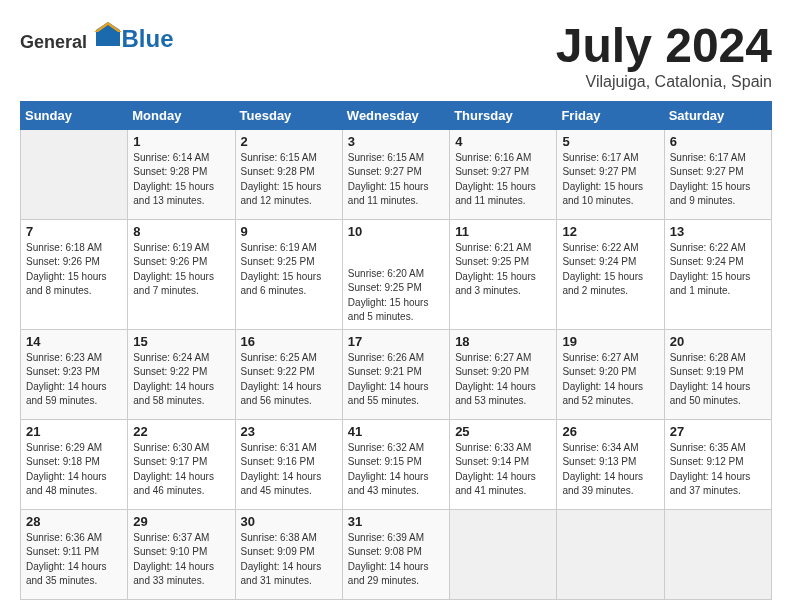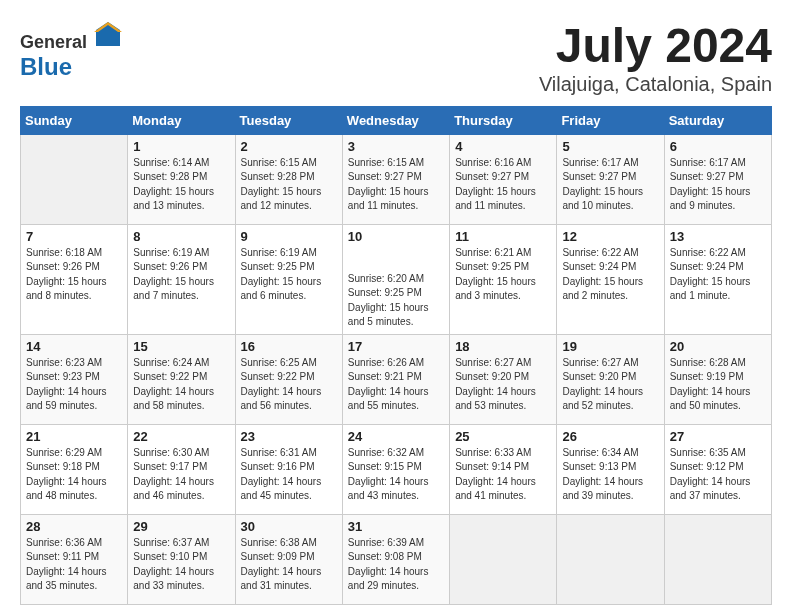--- a/index.html
+++ b/index.html
@@ -11,22 +11,21 @@
       padding: 20px;
     }
     .header-area {
       display: flex;
       justify-content: space-between;
       align-items: flex-start;
       margin-bottom: 10px;
     }
     .logo {
       display: flex;
-      align-items: flex-start;
-      flex-direction: column;
+      align-items: flex-end;
     }
     .logo-text-general {
       font-size: 18px;
       font-weight: bold;
       color: #333;
     }
     .logo-text-blue {
       font-size: 24px;
       font-weight: bold;
       color: #1a6aad;
@@ -39,21 +38,21 @@
     .title-area {
       text-align: right;
     }
     .main-title {
       font-size: 48px;
       font-weight: bold;
       color: #222;
       line-height: 1.1;
     }
     .subtitle {
-      font-size: 20px;
+      font-size: 16px;
       color: #444;
     }
     table {
       width: 100%;
       border-collapse: collapse;
       font-size: 11px;
     }
     thead tr th {
       background-color: #2a6db5;
       color: #fff;
@@ -291,21 +290,21 @@
 and 46 minutes.</div>
         </td>
         <td>
           <span class="day-number">23</span>
           <div class="cell-info" style="white-space: pre-line;">Sunrise: 6:31 AM
 Sunset: 9:16 PM
 Daylight: 14 hours
 and 45 minutes.</div>
         </td>
         <td>
-          <span class="day-number">24</span>
+          <span class="day-number">41</span>
           <div class="cell-info" style="white-space: pre-line;">Sunrise: 6:32 AM
 Sunset: 9:15 PM
 Daylight: 14 hours
 and 43 minutes.</div>
         </td>
         <td>
           <span class="day-number">25</span>
           <div class="cell-info" style="white-space: pre-line;">Sunrise: 6:33 AM
 Sunset: 9:14 PM
 Daylight: 14 hours

